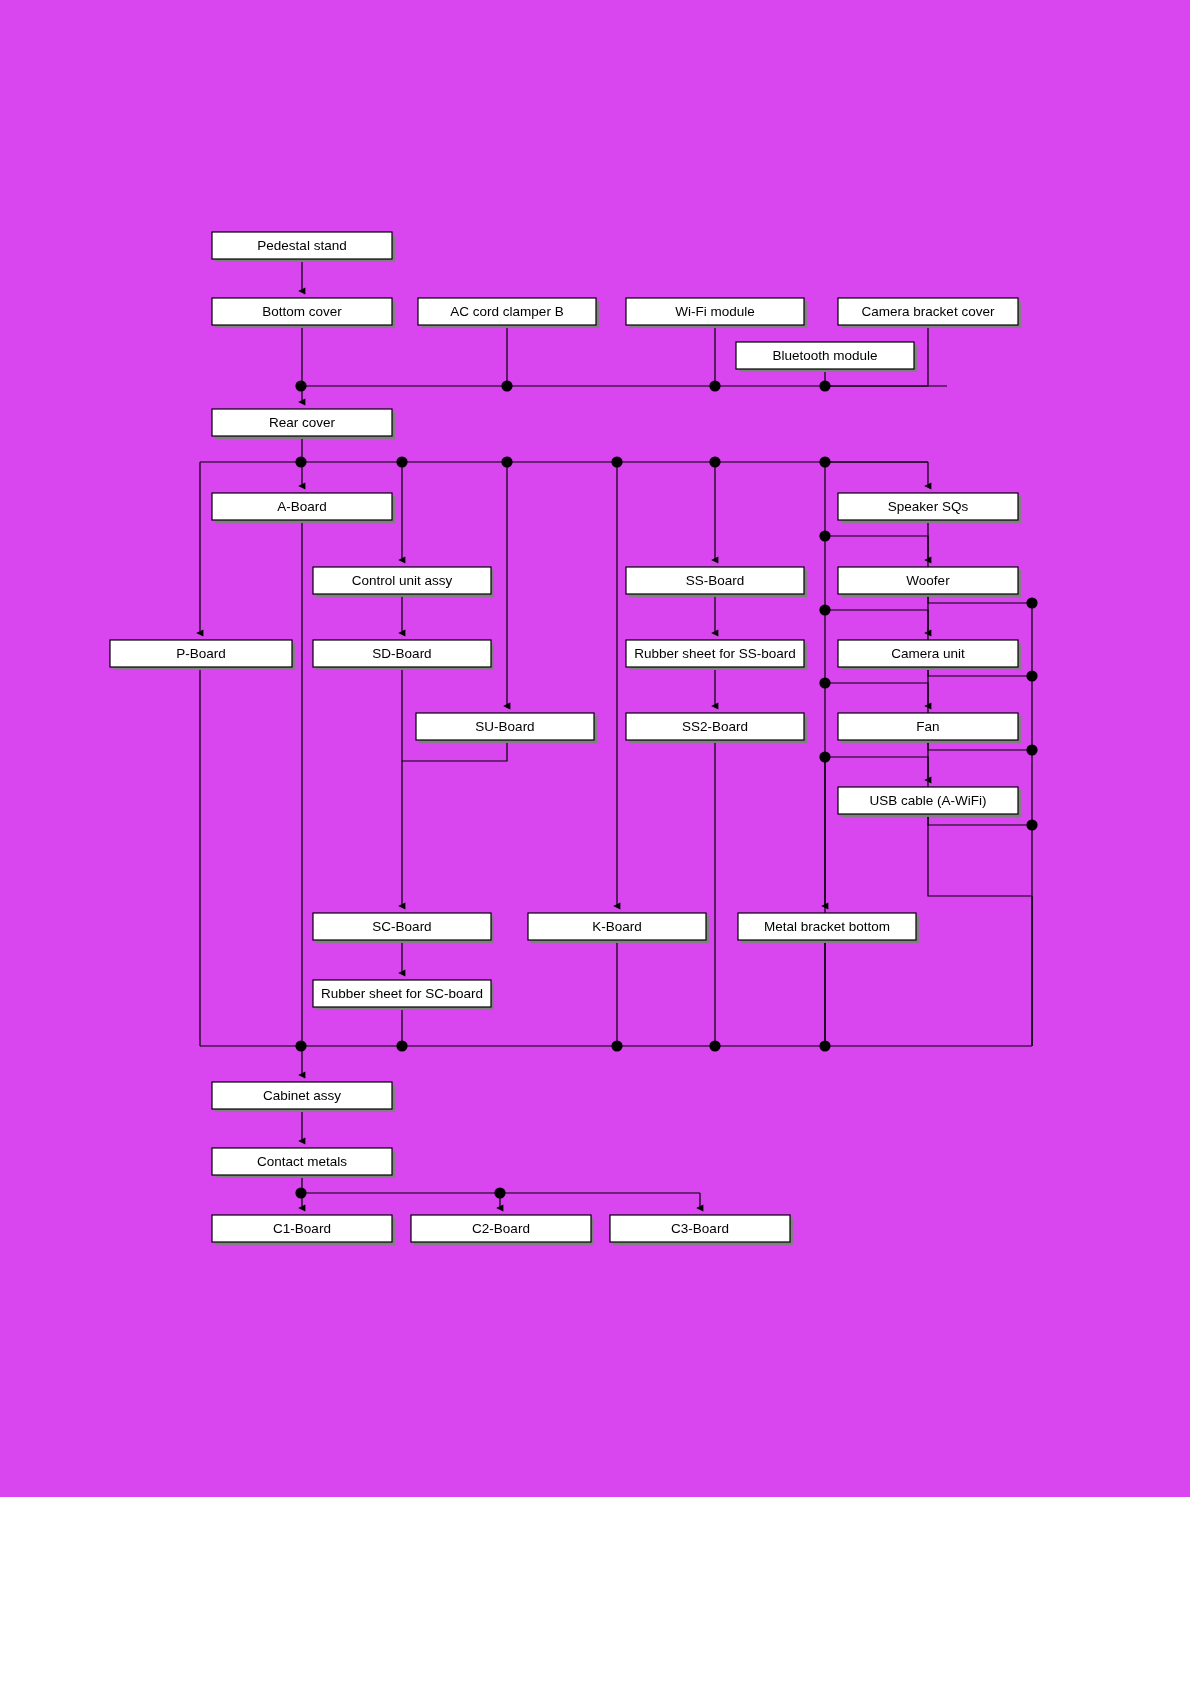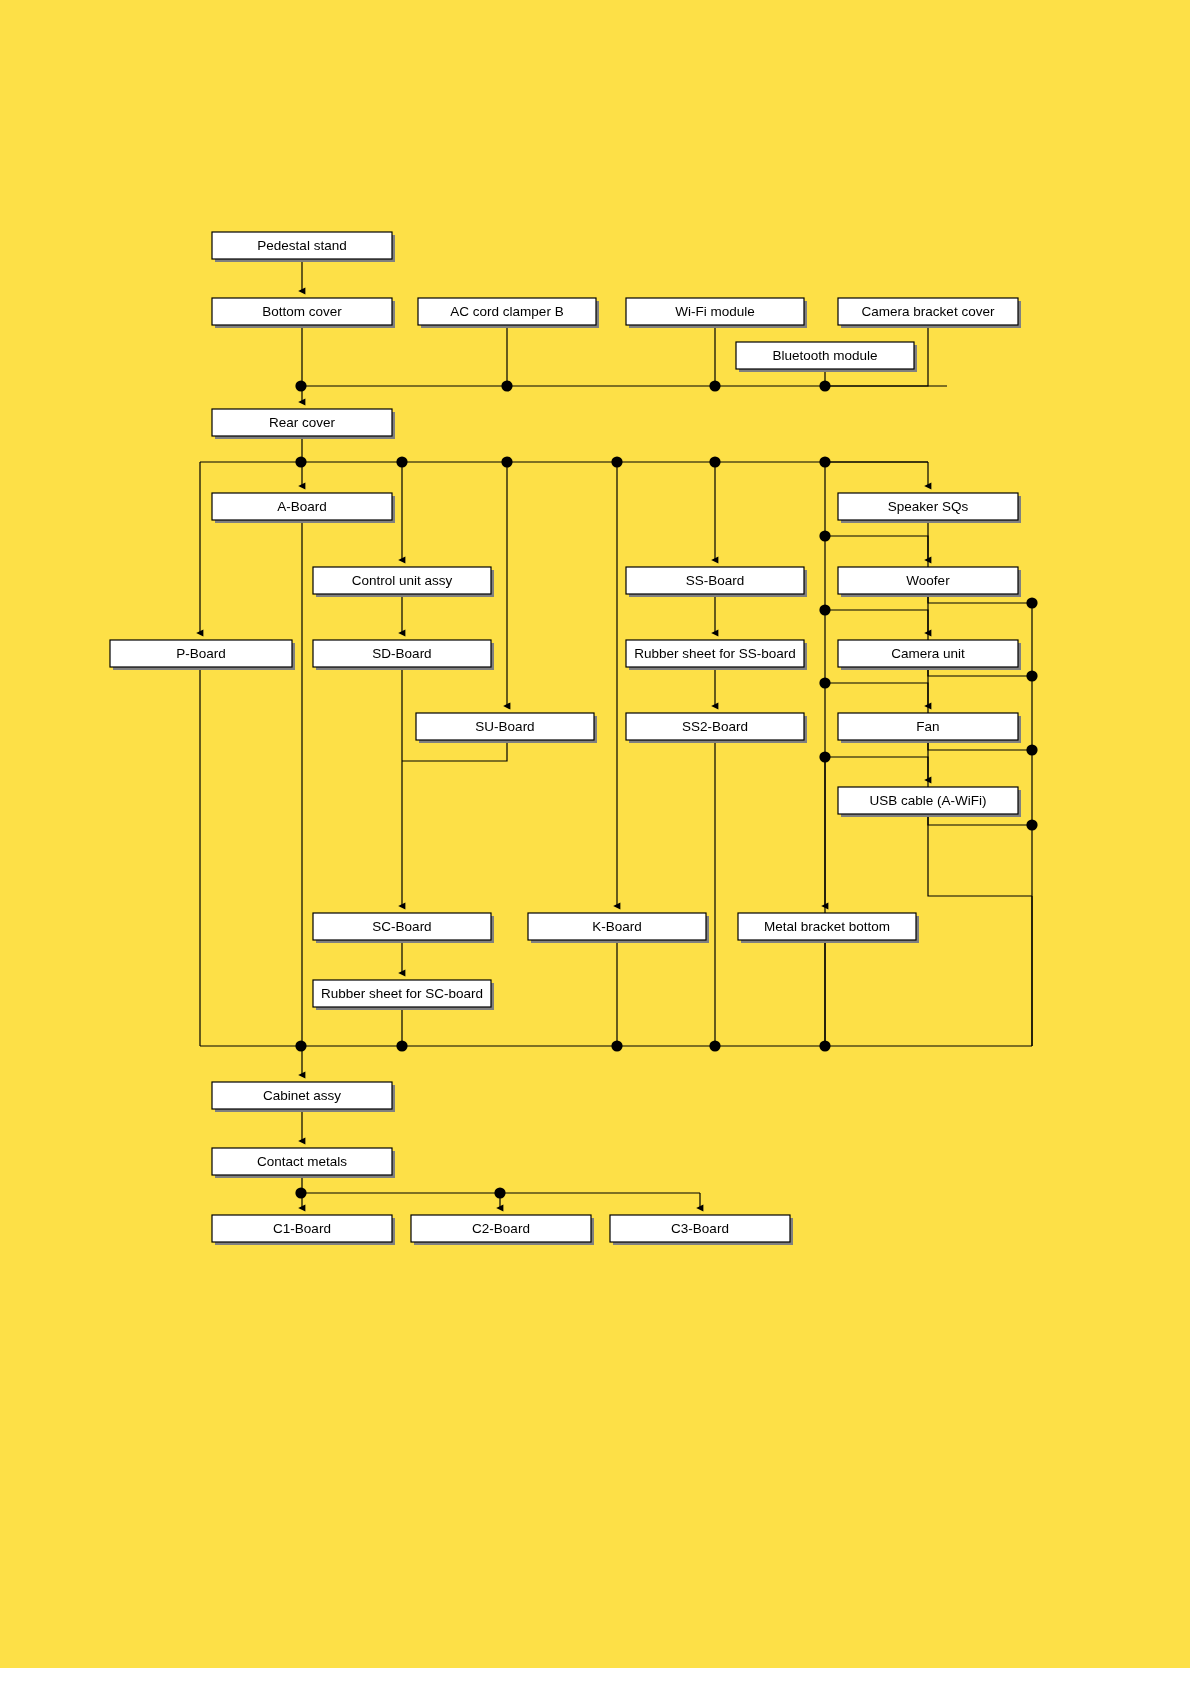--- a/index.html
+++ b/index.html
@@ -3,22 +3,22 @@
 <meta charset="utf-8">
 <style>
   html, body {
     margin: 0;
     padding: 0;
     background: #ffffff;
   }
   #page {
     position: relative;
     width: 1190px;
-    height: 1668px;
-    background: #fde047;
+    height: 1497px;
+    background: #d946ef;
     font-family: "Liberation Sans", sans-serif;
     overflow: hidden;
   }
   svg.diagram {
     position: absolute;
     inset: 0;
     width: 1190px;
     height: 1684px;
   }
   .nodebox rect {

